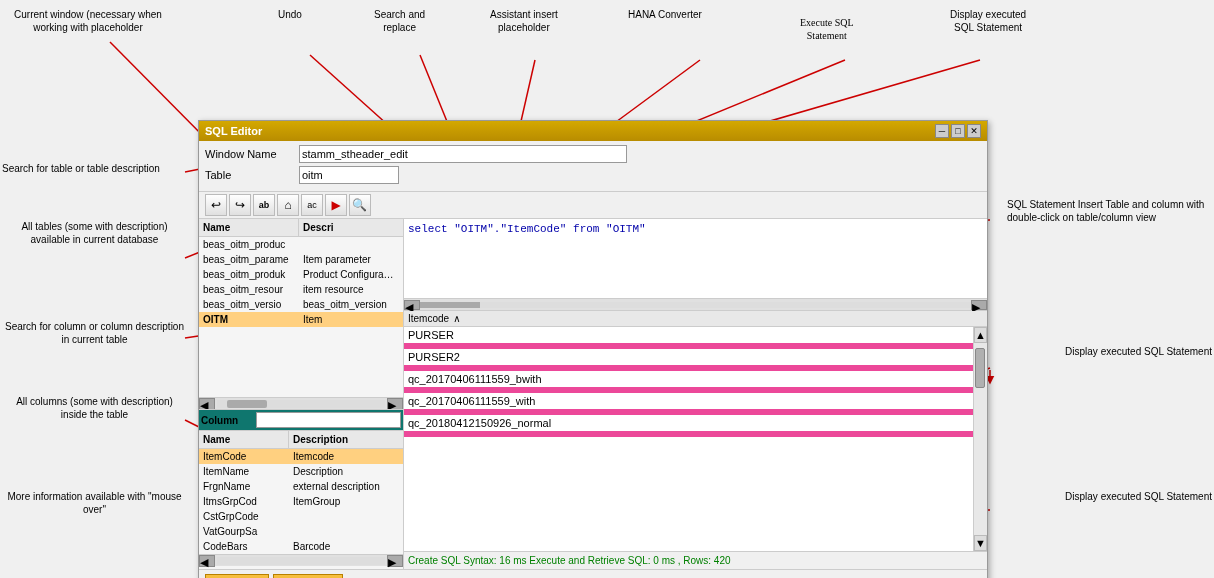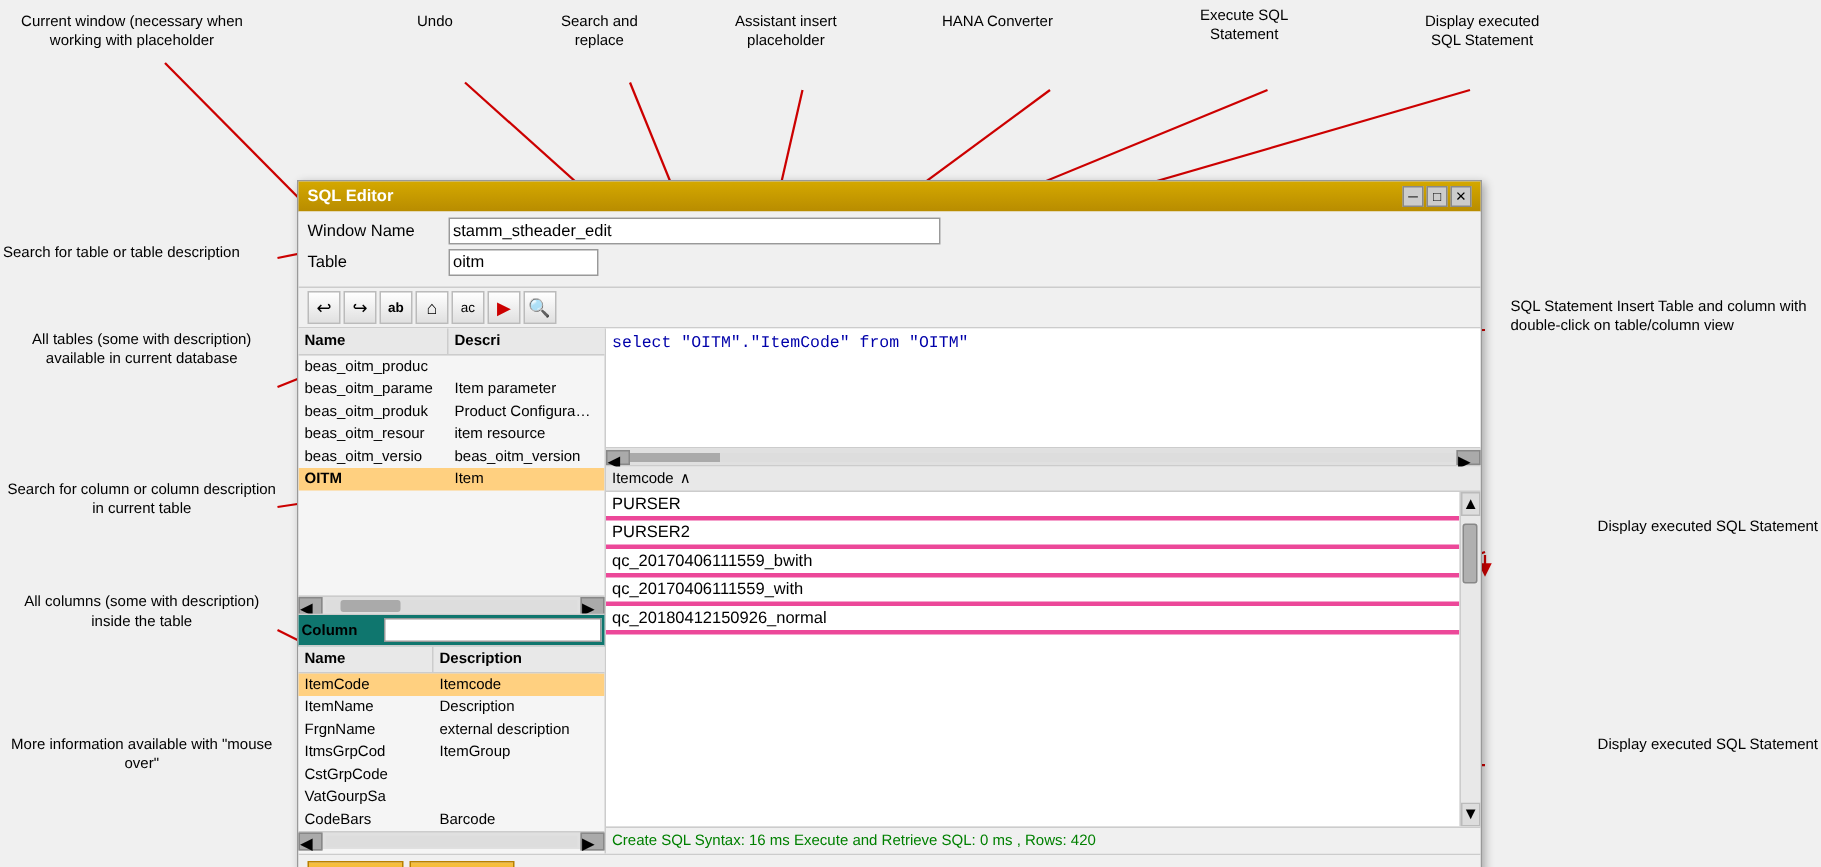--- a/index.html
+++ b/index.html
@@ -237,21 +237,21 @@
 
     .result-list {
       flex: 1;
       overflow-y: auto;
       background: #fff;
     }
 
     .result-item {
       padding: 2px 4px;
       font-size: 11px;
-      border-bottom: 3px solid #ec4899;
+      border-bottom: 6px solid #ec4899;
       cursor: pointer;
     }
 
     
     .status-bar {
       background: #f0f0f0;
       border-top: 1px solid #ccc;
       padding: 2px 4px;
       font-size: 10px;
       color: #008000;
@@ -313,21 +313,21 @@
 with placeholder</div>
 
 <div class="annotation" style="left:278px; top:8px;">Undo</div>
 
 <div class="annotation" style="left:374px; top:8px; max-width:80px;">Search and<br>replace</div>
 
 <div class="annotation" style="left:490px; top:8px; max-width:90px;">Assistant insert<br>placeholder</div>
 
 <div class="annotation" style="left:628px; top:8px; max-width:100px;">HANA Converter</div>
 
-<div class="annotation" style="left:800px; top:4px; max-width:80px;">Execute SQL<br>Statement</div>
+<div class="annotation" style="left:800px; top:16px; max-width:80px;font-family:Liberation Serif, serif;">Execute SQL<br>Statement</div>
 
 <div class="annotation" style="left:950px; top:8px; max-width:100px;">Display executed<br>SQL Statement</div>
 
 <div class="annotation" style="left:2px; top:162px; max-width:185px;">Search for table or table description</div>
 
 <div class="annotation" style="left:2px; top:220px; max-width:185px;">All tables (some with description) available in current database</div>
 
 <div class="annotation" style="left:2px; top:320px; max-width:185px;">Search for column or column description in current table</div>
 
 <div class="annotation" style="left:2px; top:395px; max-width:185px;">All columns (some with description) inside the table</div>

